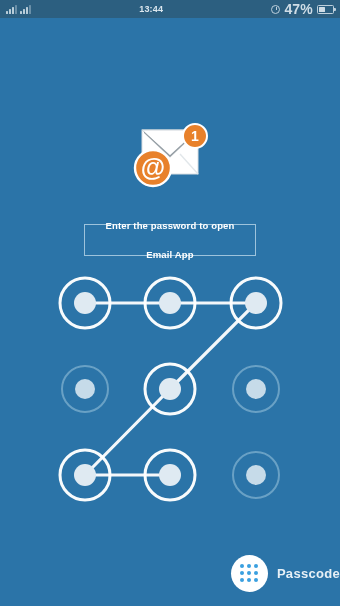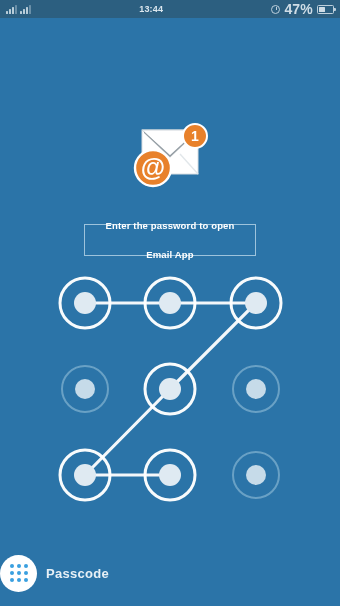--- a/index.html
+++ b/index.html
@@ -79,21 +79,21 @@
   }
 
   
   #pattern { position:absolute; left:0; top:255px; width:340px; height:270px; }
   #pattern svg { display:block; }
 
   
   #passcode {
     position:absolute; left:0; top:549px;
     width:340px; height:48px;
-    display:flex; align-items:center; justify-content:flex-start; gap:9px;
+    display:flex; align-items:center; justify-content:flex-end; gap:9px;
   }
   #pc-icon {
     width:37px; height:37px; border-radius:50%;
     background:#ffffff;
     display:grid; grid-template-columns:repeat(3,1fr); grid-template-rows:repeat(3,1fr);
     place-items:center; padding:8px;
   }
   #pc-icon i { display:block; width:4px; height:4px; border-radius:50%; background:#3aa0e0; }
   #pc-label {
     color:#e7f0f6; font-weight:bold; font-size:13px; letter-spacing:.3px;

